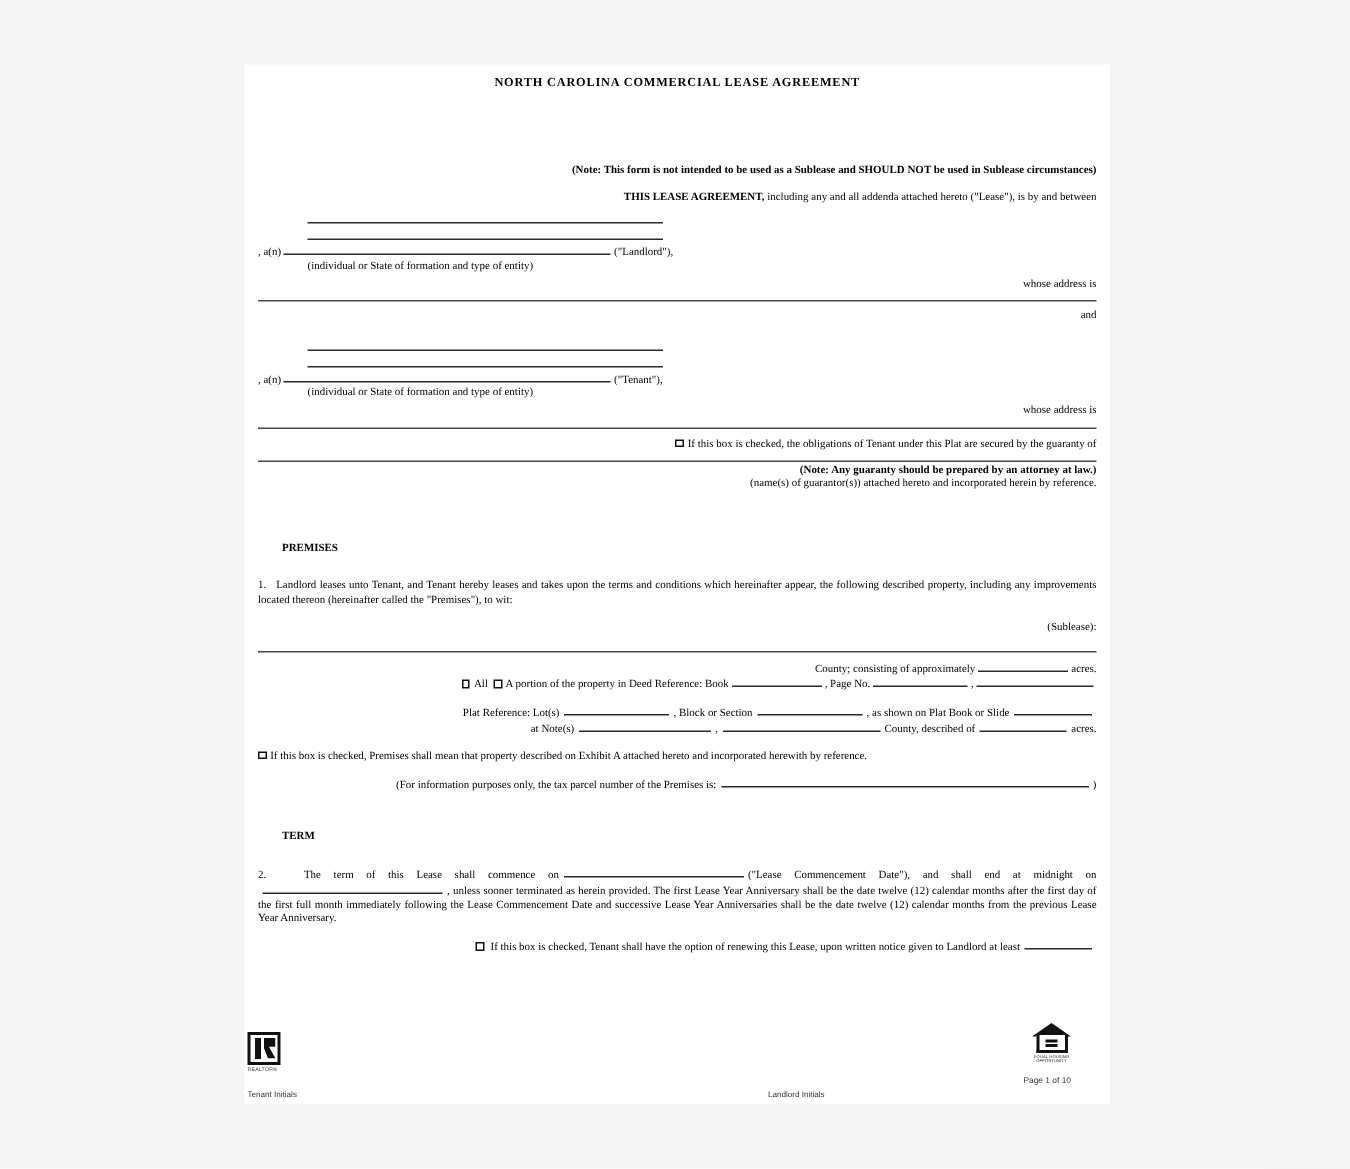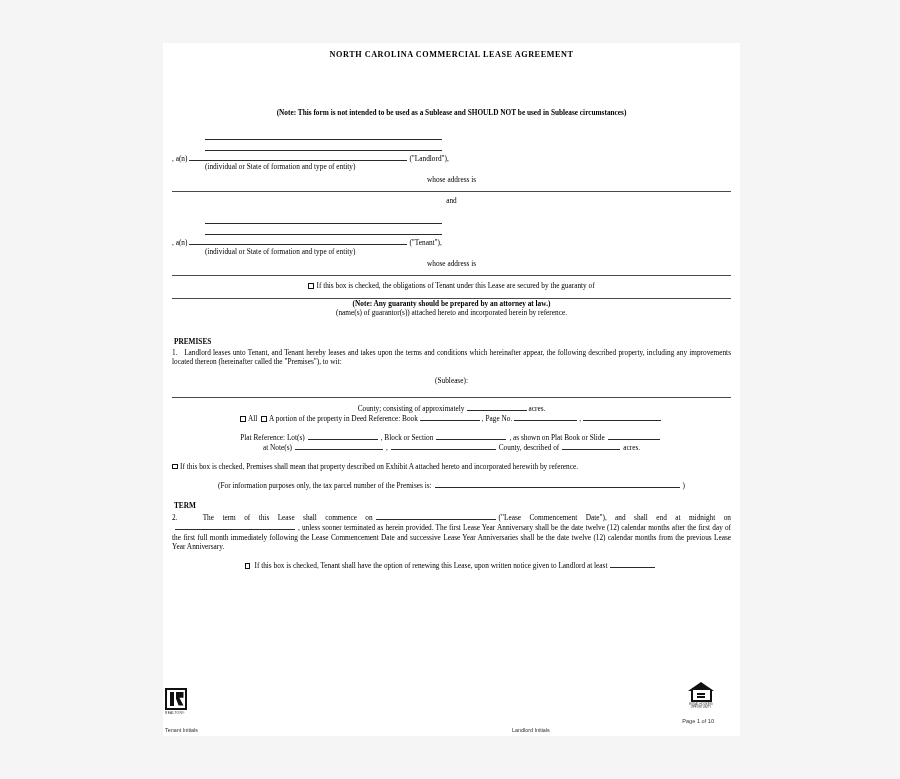--- a/index.html
+++ b/index.html
@@ -47,30 +47,30 @@
     color: #000;
   }
 
   .para {
     font-size: 7.3px;
     line-height: 9.2px;
     color: #000;
     margin: 0;
     text-align: justify;
   }
-  .para.nojust { text-align: center; }
+  .para.nojust { text-align: right; }
 
   .bold { font-weight: bold; }
   .ital { }
 
   .section-head {
     font-size: 7.3px;
     font-weight: bold;
     line-height: 9.2px;
-    margin: 2px;
+    margin: 16px;
   }
 
   
   .rule-full {
     border: 0;
     border-top: 1px solid #4a4a4a;
     margin: 0;
     height: 0;
     width: 100%;
   }
@@ -256,20 +256,21 @@
   <div id="page-inner">
 
     <div class="doc-title">NORTH CAROLINA COMMERCIAL LEASE AGREEMENT</div>
 
     <div style="height:49px"></div>
 
     <div class="para bold nojust">(Note: This form is not intended to be used as a Sublease and SHOULD NOT be used in Sublease circumstances)</div>
 
     <div class="sp"></div>
 
+    <div class="para nojust"><span class="bold">THIS LEASE AGREEMENT,</span><span> including any and all addenda attached hereto ("Lease"), is by and between</span></div>
 
     <div style="height:13px"></div>
 
     <div class="dblrule"></div>
     <div style="height:10px"></div>
     <div class="dblrule"></div>
     <div style="height:2px"></div>
     <div class="party-line2"><span>, a(n)</span><span class="blank" style="width:218px;margin:0 2px"></span><span>("Landlord"),</span></div>
     <div class="party-sub"><span>(individual </span><span class="ital">or</span><span> State of formation and type of entity)</span></div>
     <div style="height:3px"></div>
@@ -289,21 +290,21 @@
     <div style="height:2px"></div>
     <div class="party-line2"><span>, a(n)</span><span class="blank" style="width:218px;margin:0 2px"></span><span>("Tenant"),</span></div>
     <div class="party-sub"><span>(individual </span><span class="ital">or</span><span> State of formation and type of entity)</span></div>
     <div style="height:3px"></div>
     <div class="para nojust">whose address is</div>
     <div style="height:7px"></div>
     <hr class="rule-full">
 
     <div style="height:5px"></div>
 
-    <div class="para nojust"><span class="cbox"></span><span>If this box is checked, the obligations of Tenant under this Lease are secured by the guaranty of</span></div>
+    <div class="para nojust"><span class="cbox"></span><span>If this box is checked, the obligations of Tenant under this Plat are secured by the guaranty of</span></div>
     <div style="height:7px"></div>
     <hr class="rule-full">
     <div class="para nojust bold">(Note: Any guaranty should be prepared by an attorney at law.)</div>
     <div class="para nojust">(name(s) of guarantor(s)) attached hereto and incorporated herein by reference.</div>
 
     <div style="height:9px"></div>
 
 
     <div style="height:9px"></div>
 

